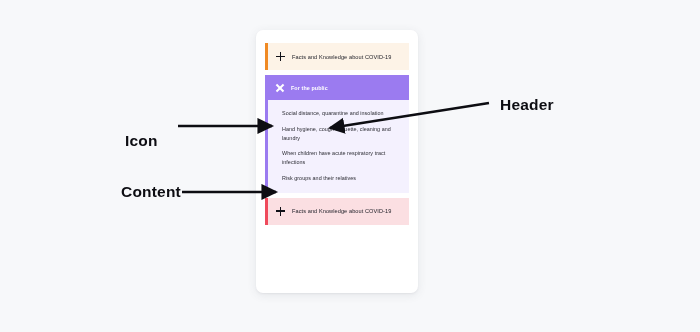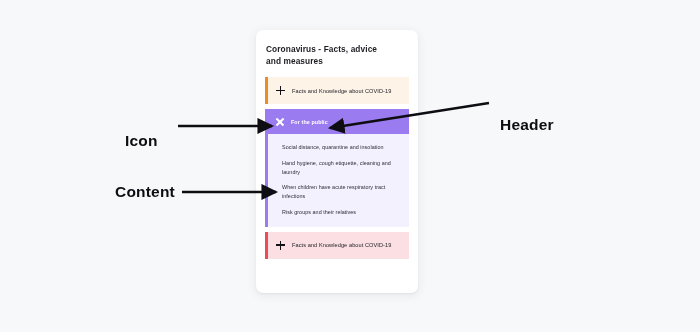--- a/index.html
+++ b/index.html
@@ -141,38 +141,37 @@
   
   .annot {
     position: absolute;
     font-size: 15.5px;
     font-weight: bold;
     color: #0d0d12;
     letter-spacing: 0.2px;
     white-space: nowrap;
   }
   .annot-icon    { left: 125px; top: 132px; }
-  .annot-content { left: 115px; top: 183px; }
-  .annot-header  { left: 500px; top: 96px; margin-top: 20px; }
+  .annot-content { left: 121px; top: 183px; }
+  .annot-header  { left: 500px; top: 96px; }
 
   .arrow-svg {
     position: absolute;
     left: 0;
     top: 0;
     width: 700px;
     height: 332px;
     pointer-events: none;
   }
 </style>
 </head>
 <body>
 
 <div class="card">
 
-  <div class="card-title">Coronavirus - Facts, advice and measures</div>
 
   <div class="acc-row orange">
     <span class="icon-plus"></span>
     <span class="row-label">Facts and Knowledge about COVID-19</span>
   </div>
 
   <div class="acc-row purple">
     <span class="icon-close"></span>
     <span class="row-label">For the public</span>
   </div>

